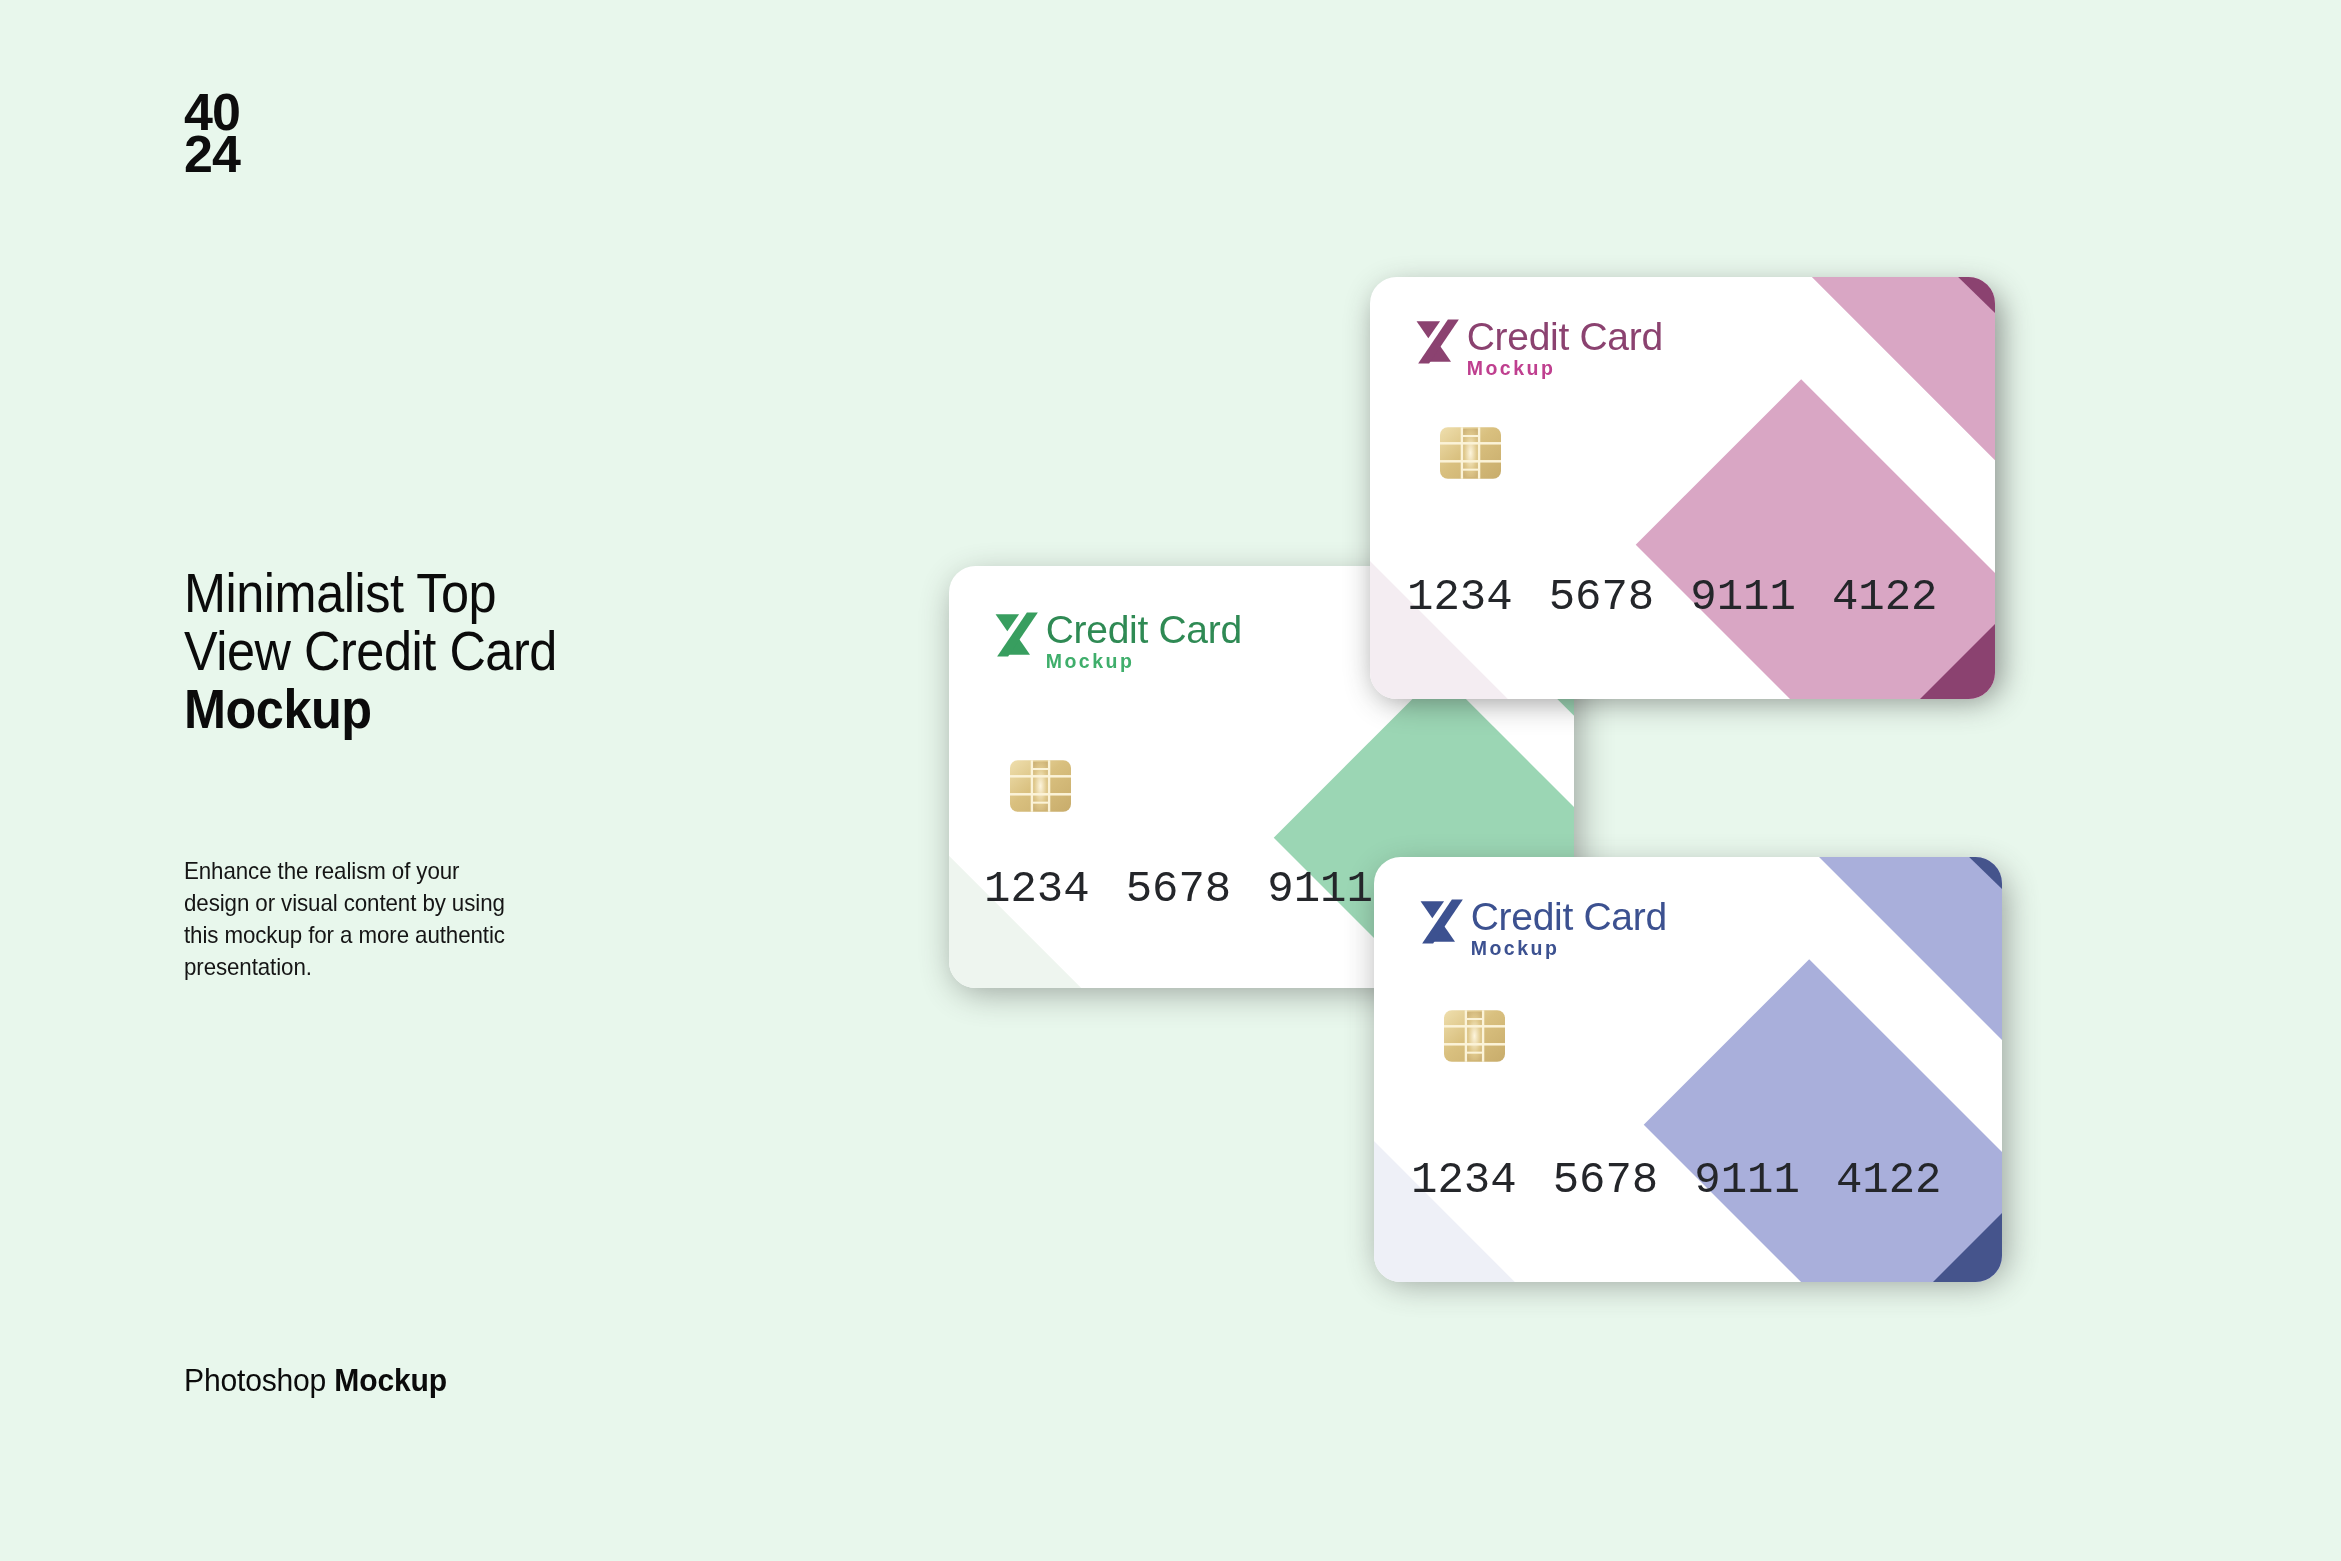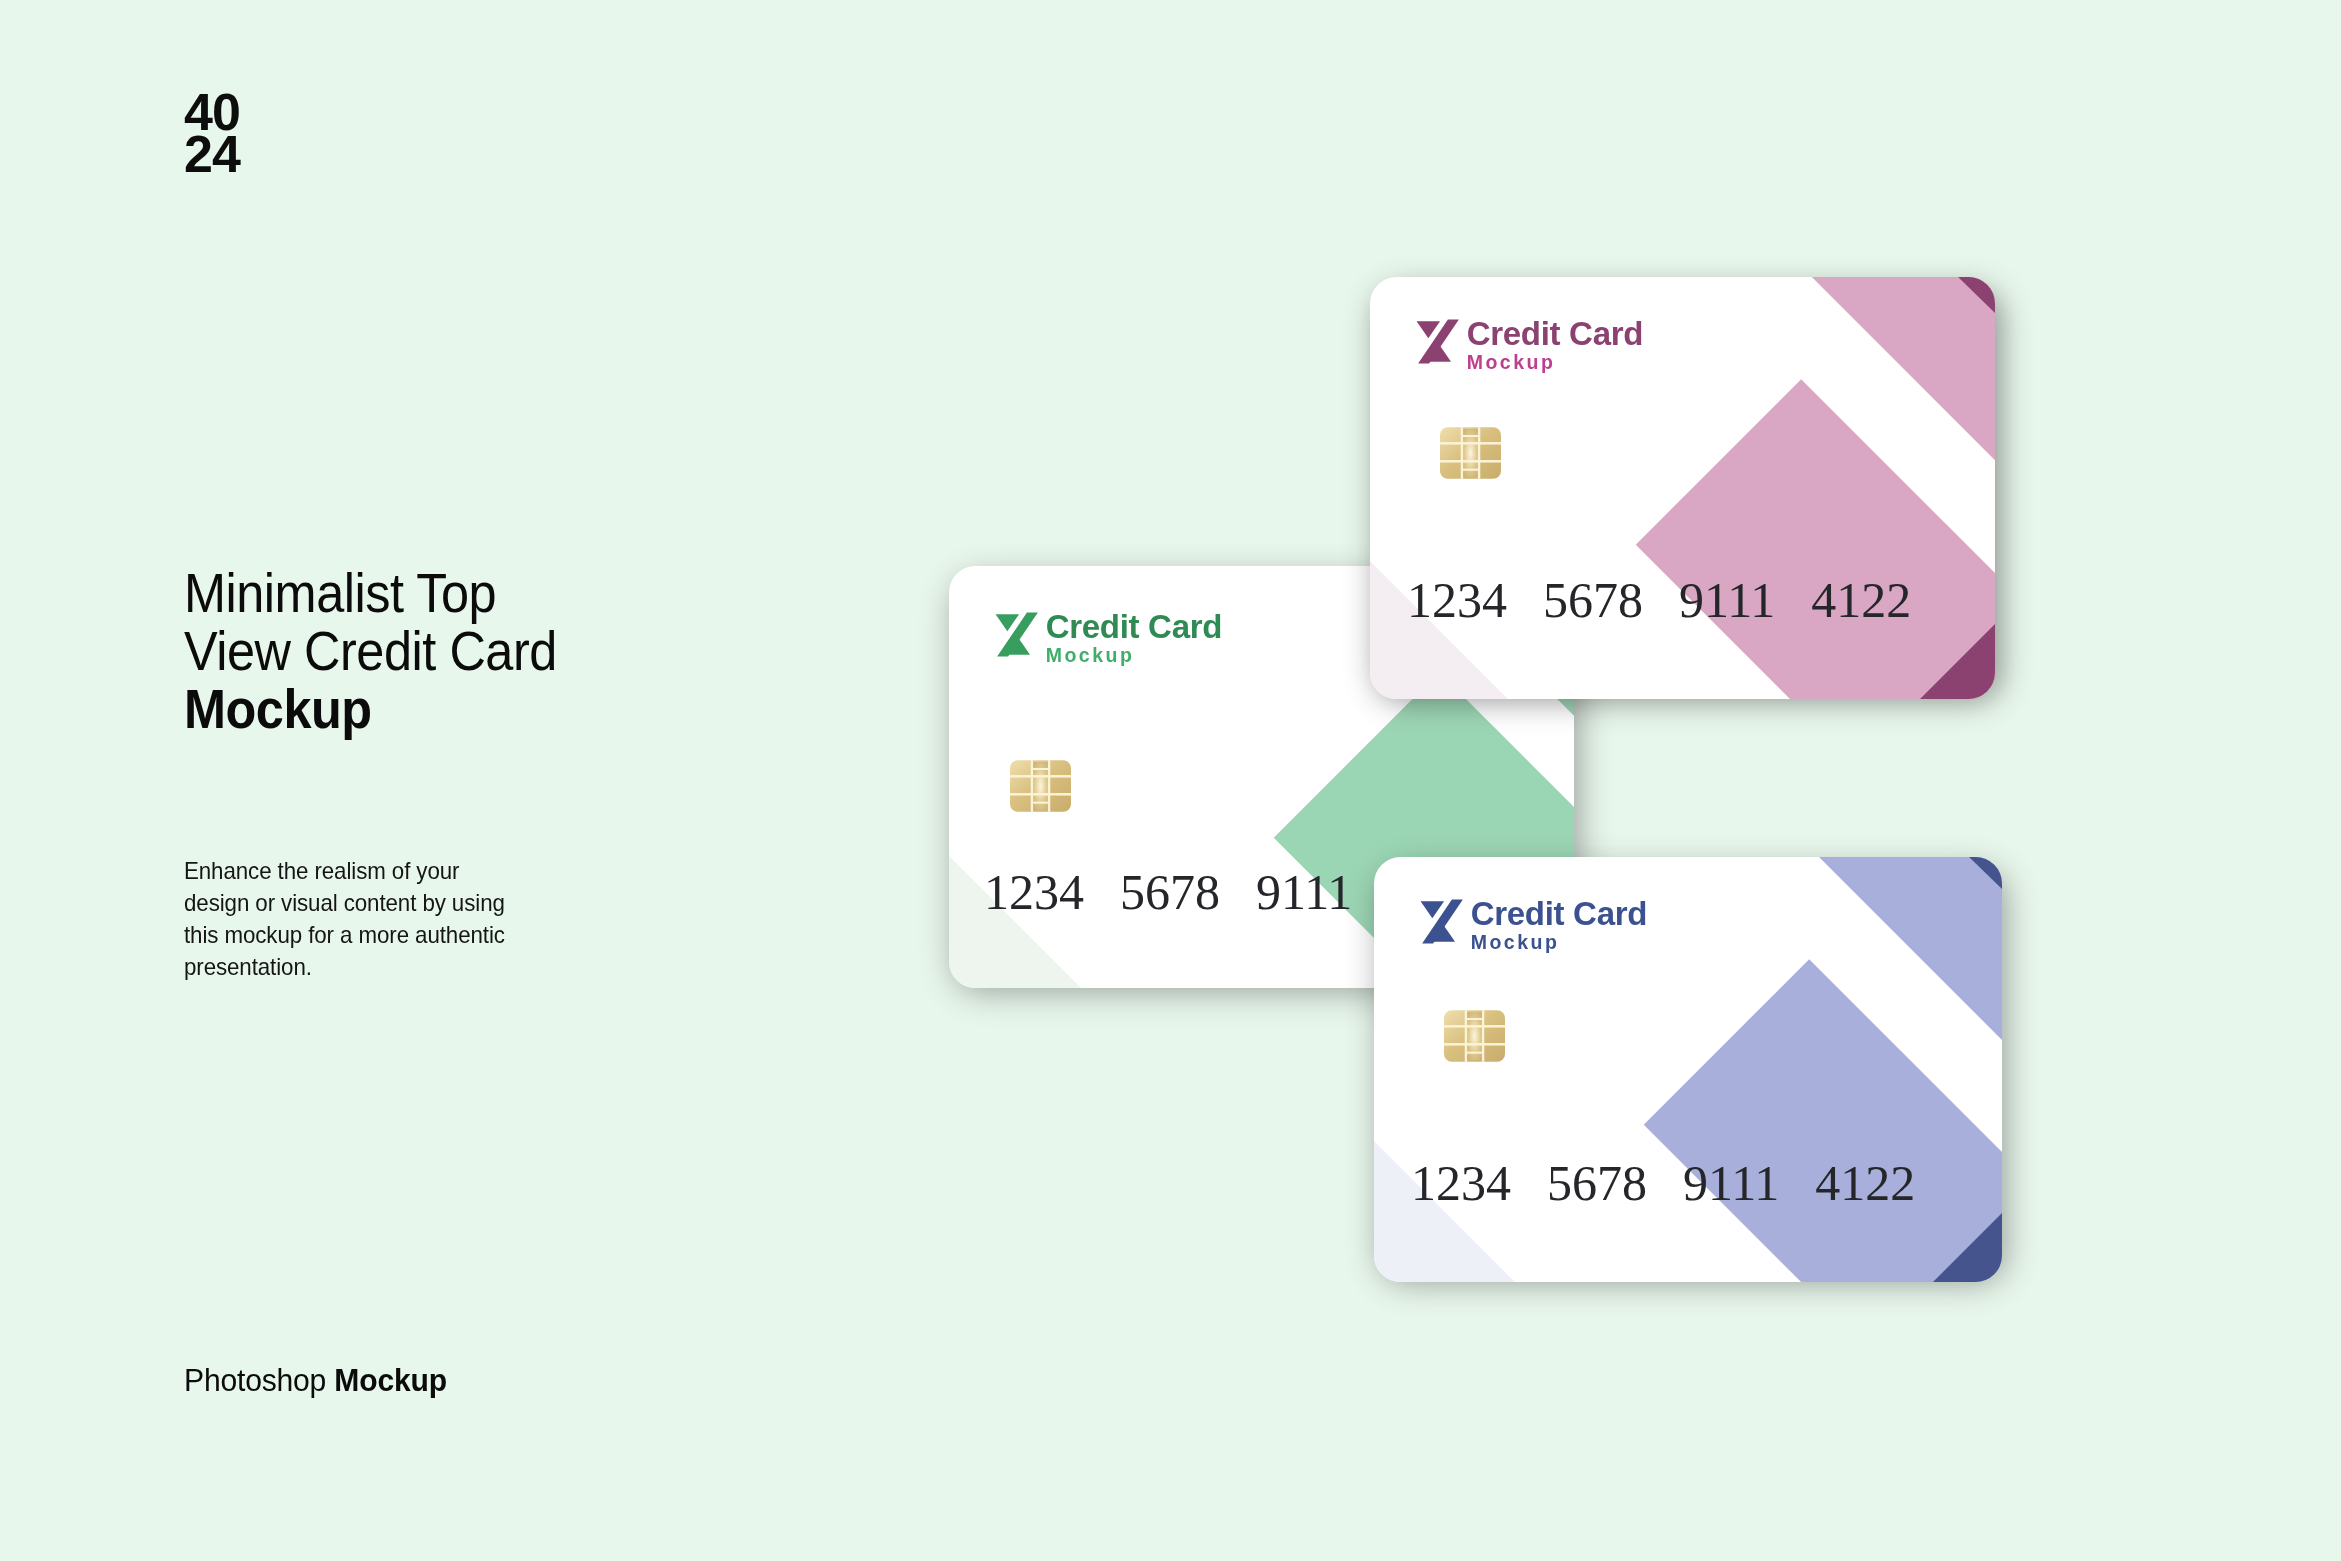--- a/index.html
+++ b/index.html
@@ -70,38 +70,38 @@
   .art{position:absolute;inset:0;overflow:hidden;}
   .band{position:absolute;}
 
   
   .logo{position:absolute;display:flex;align-items:flex-start;}
   .logo-mark{position:relative;flex:0 0 auto;}
   .logo-mark svg{display:block;}
   .logo-text{margin-left:4.7px;}
   .logo-title{
     font-family:"Liberation Sans", sans-serif;
-    font-weight:bold;font-size:33px;line-height:0.98;
+    font-weight:normal;font-size:39px;line-height:0.98;
     letter-spacing:-0.3px;white-space:nowrap;
   }
   .logo-sub{
     font-family:"Liberation Sans", sans-serif;
     font-weight:bold;font-size:19.5px;line-height:1.1;
     letter-spacing:2.5px;margin-top:1.6px;white-space:nowrap;
   }
 
   
   .chip{position:absolute;}
   .chip svg{display:block;}
 
   
   .cardnum{
     position:absolute;
-    font-family:Liberation Serif, serif;
-    font-size:50px;line-height:1;
+    font-family:Liberation Mono, monospace;
+    font-size:44px;line-height:1;
     color:#24262a;white-space:nowrap;
     display:flex;
   }
   .cardnum .grp{display:inline-block;}
   .cardnum .gap{display:inline-block;width:36px;}
 </style>
 </head>
 <body style="background: rgb(232, 247, 236);">
 
 <div class="stage">

